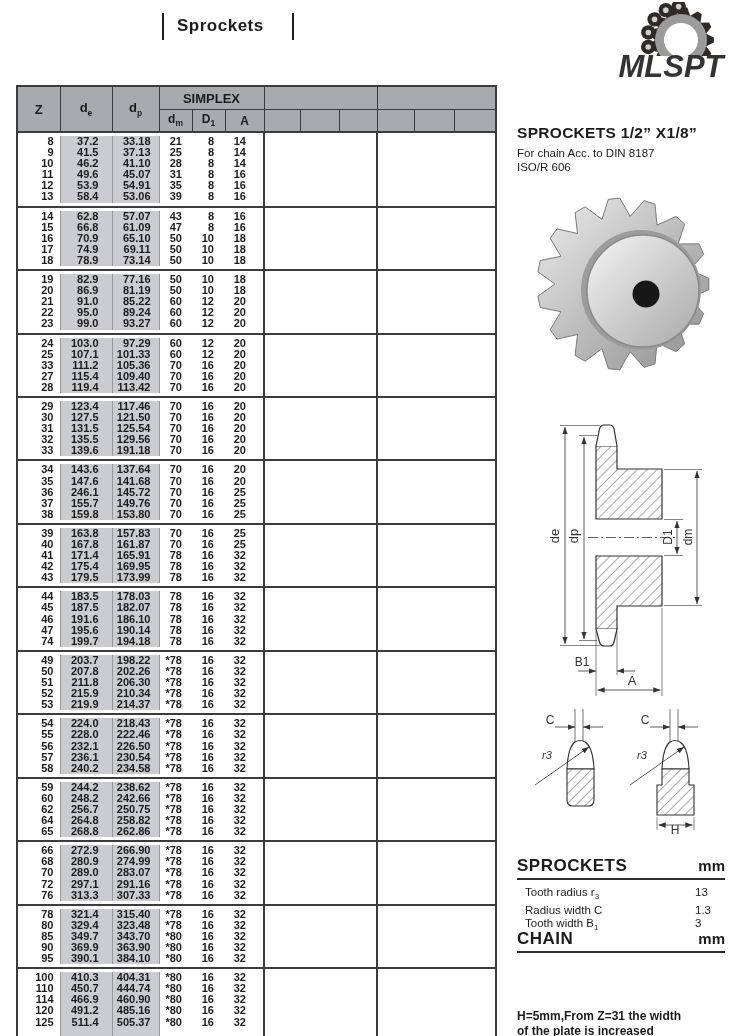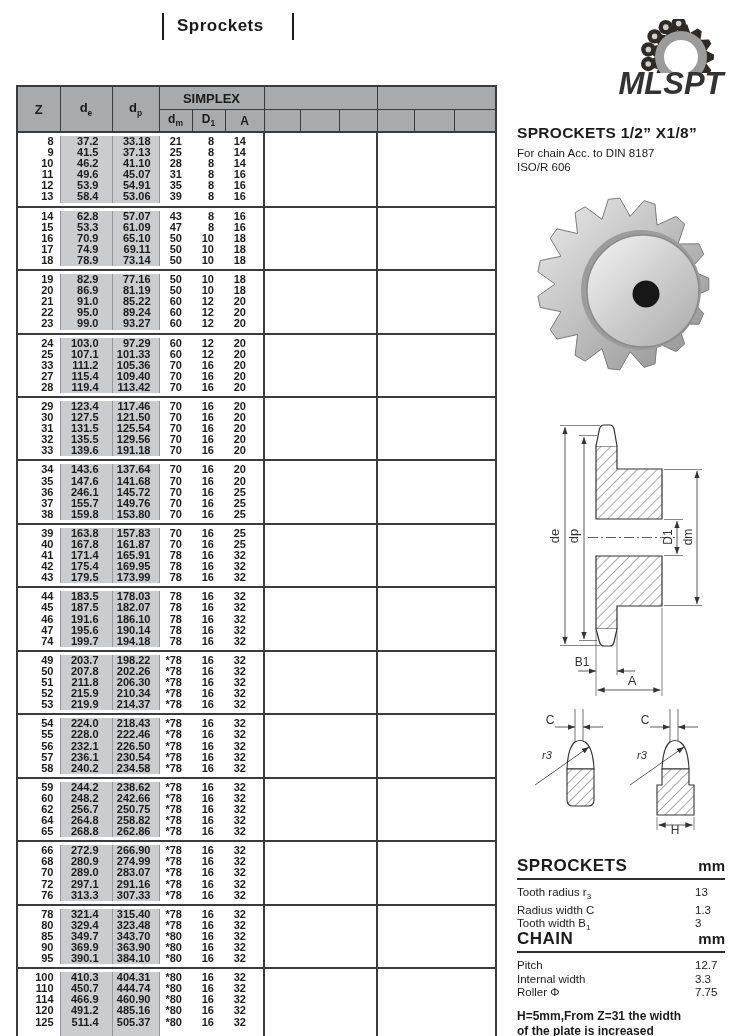--- a/index.html
+++ b/index.html
@@ -3,21 +3,21 @@
 <meta charset="utf-8">
 <style>
   html,body{margin:0;padding:0;background:#fff;}
   .page{position:relative;width:750px;height:1036px;background:#fff;overflow:hidden;
         font-family:"Liberation Sans",sans-serif;color:#1b1b1b;}
   
   .doc-title{position:absolute;left:16px;top:8px;font-size:34px;font-weight:bold;letter-spacing:1px;}
   .vbar{position:absolute;top:13px;width:2px;height:27px;background:#1b1b1b;}
   .vbar.b1{left:162px;} .vbar.b2{left:292px;}
   .doc-subtitle{position:absolute;left:177px;top:16px;font-size:17px;font-weight:bold;letter-spacing:.5px;}
-  .logo{position:absolute;left:595px;top:19px;width:152px;height:80px;text-decoration:underline;}
+  .logo{position:absolute;left:595px;top:2px;width:152px;height:80px;text-decoration:underline;}
   
   .table-wrap{position:absolute;left:16px;top:85px;}
   table.dim{border-collapse:collapse;table-layout:fixed;width:478px;
             font-size:11px;font-weight:bold;color:#1b1b1b;}
   table.dim{border:2px solid #3b3b3b;}
   table.dim thead th{background:#a8abae;border:1px solid #3b3b3b;padding:0;
                      font-size:13px;font-weight:bold;text-align:center;}
   table.dim thead tr.r1 th{height:22px;}
   table.dim thead tr.r2 th{height:21px;font-size:12px;}
   table.dim thead sub{font-size:8.5px;}
@@ -42,21 +42,21 @@
   .xsec{position:absolute;left:505px;top:413px;}
   .tooth{position:absolute;left:505px;top:697px;}
   svg text{font-family:"Liberation Sans",sans-serif;fill:#333;}
   .spec{position:absolute;left:517px;width:208px;}
   .spec-head{display:flex;justify-content:space-between;align-items:baseline;
              border-bottom:2px solid #2e2e2e;padding-bottom:2px;}
   .spec-title{font-size:17px;font-weight:bold;letter-spacing:.5px;}
   .spec-unit{font-size:15px;font-weight:bold;}
   .spec-rows{margin-top:6px;}
   .spec-row{display:flex;font-size:11.5px;line-height:13.5px;}
-  .spec-label{flex:1;}
+  .spec-label{flex:1;margin-left:8px;}
   .spec-label sub{font-size:8px;}
   .spec-value{width:30px;text-align:left;}
   .note{position:absolute;left:517px;top:997px;font-size:12px;font-weight:bold;line-height:15px;width:210px;}
 </style>
 </head>
 <body>
 
 <div class="page">
 
   <div class="vbar b1"></div>
@@ -220,21 +220,21 @@
             <td class="c-de">62.8</td>
             <td class="c-dp">57.07</td>
             <td class="c-dm">43</td>
             <td class="c-d1">8</td>
             <td class="c-a">16</td>
             <td class="c-g1" colspan="3"></td>
             <td class="c-g2" colspan="3"></td>
           </tr>
           <tr class="data">
             <td class="c-z">15</td>
-            <td class="c-de">53.3</td>
+            <td class="c-de">66.8</td>
             <td class="c-dp">61.09</td>
             <td class="c-dm">47</td>
             <td class="c-d1">8</td>
             <td class="c-a">16</td>
             <td class="c-g1" colspan="3"></td>
             <td class="c-g2" colspan="3"></td>
           </tr>
           <tr class="data">
             <td class="c-z">16</td>
             <td class="c-de">70.9</td>
@@ -1272,34 +1272,20 @@
           <span class="spec-value">3</span>
         </div>
       </div>
   </section>
 
   <section class="spec" style="top:929px">
     <div class="spec-head">
       <span class="spec-title">CHAIN</span>
       <span class="spec-unit">mm</span>
     </div>
-    <div class="spec-rows" id="chain-rows">
-        <div class="spec-row">
-          <span class="spec-label">Pitch</span>
-          <span class="spec-value">12.7</span>
-        </div>
-        <div class="spec-row">
-          <span class="spec-label">Internal width</span>
-          <span class="spec-value">3.3</span>
-        </div>
-        <div class="spec-row">
-          <span class="spec-label">Roller Φ</span>
-          <span class="spec-value">7.75</span>
-        </div>
-      </div>
   </section>
 
   <p class="note">
     <span>H=5mm,From Z=31 the width</span><br>
     <span>of the plate is increased</span>
   </p>
 
 </div>
 
 </body></html>

